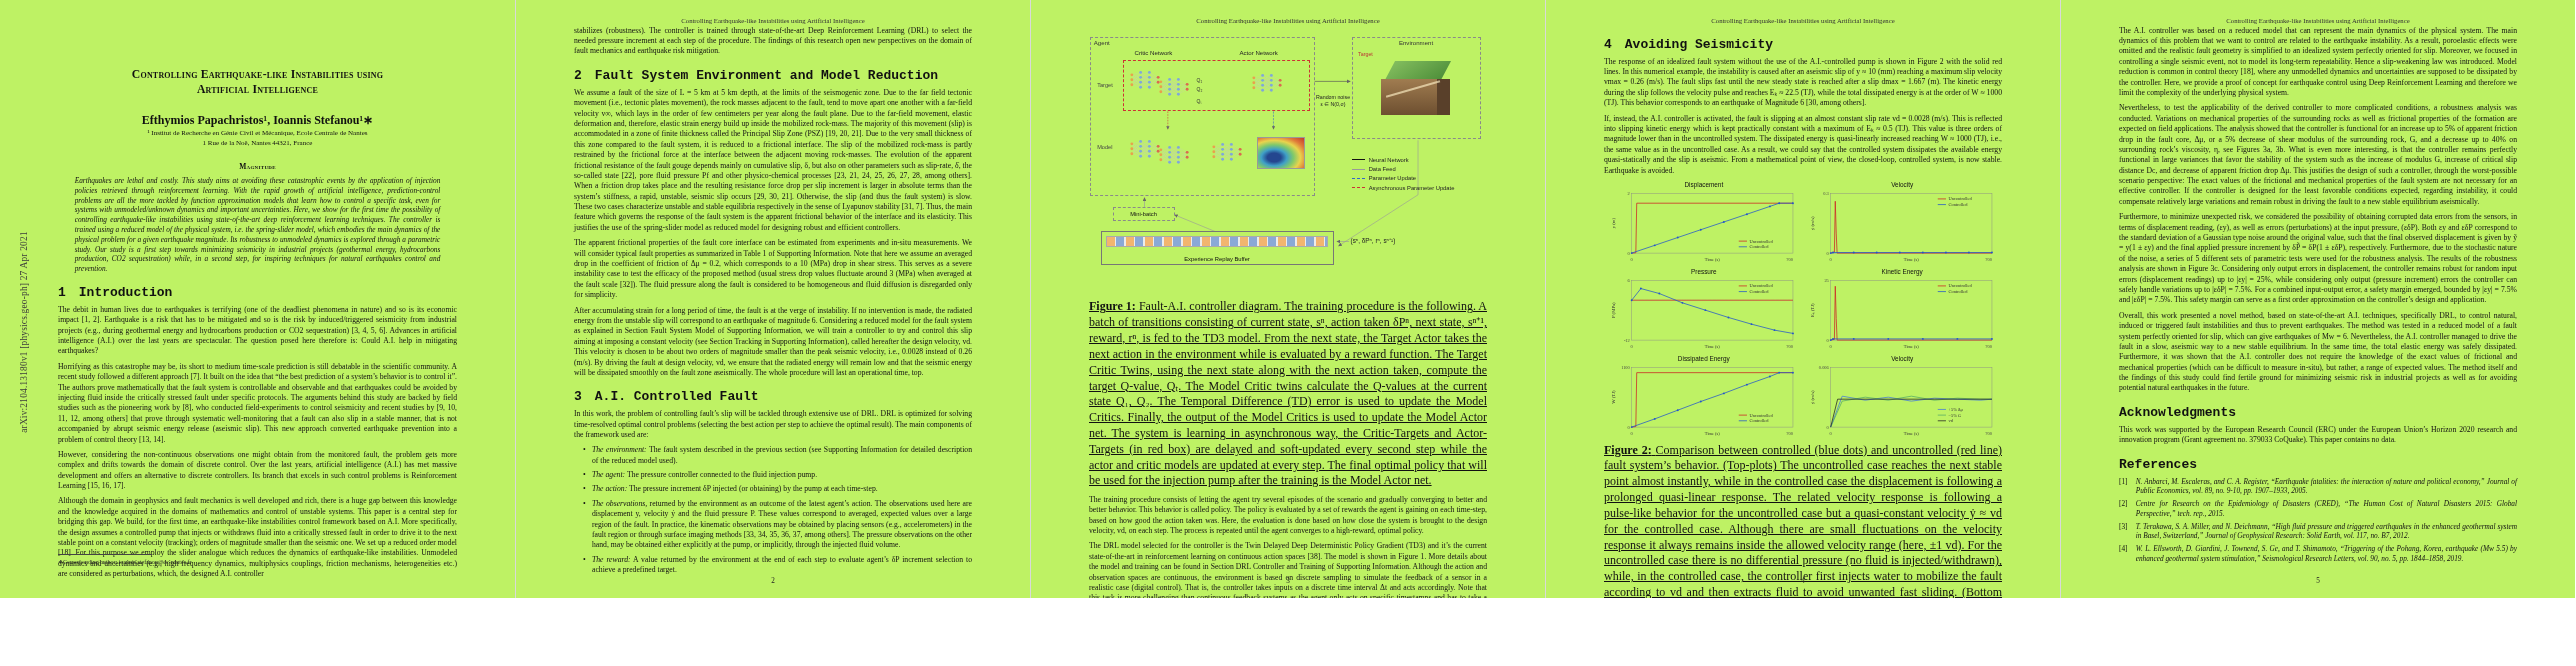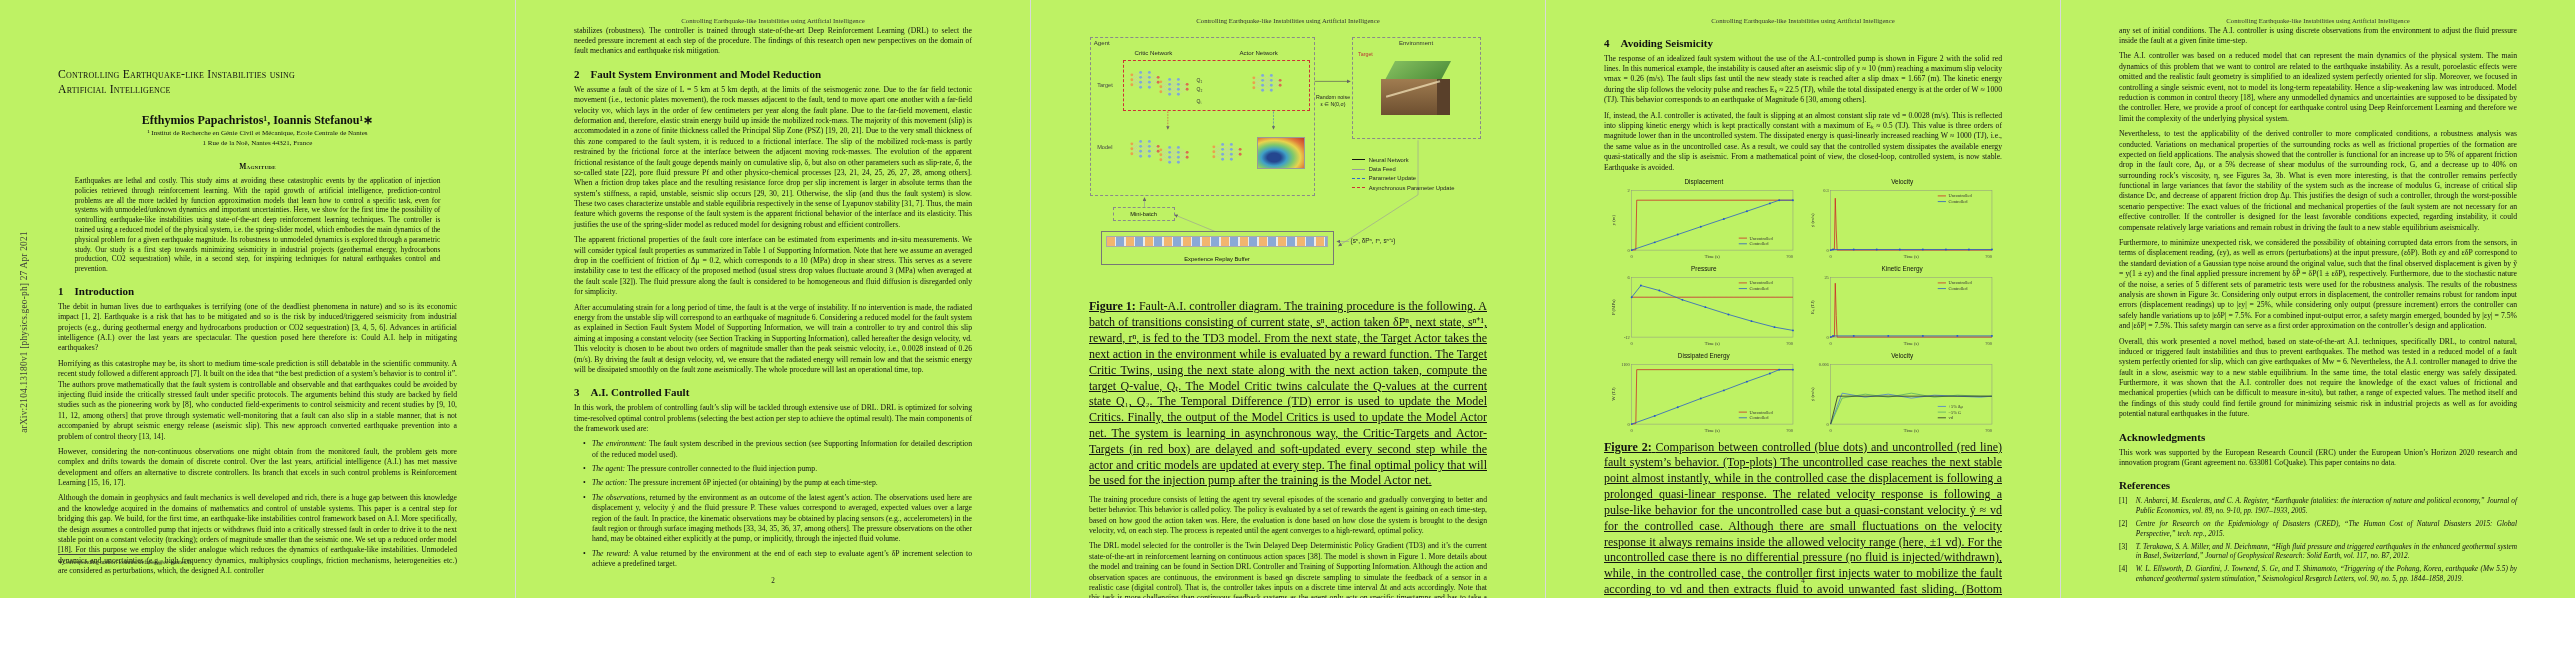--- a/index.html
+++ b/index.html
@@ -11,28 +11,28 @@
   .page + .page { border-left:0.6px solid #d9d9d9; }
   .page-inner { position:absolute; left:58px; right:58px; top:25.6px; bottom:21px; }
 
   .running-header { position:absolute; top:16.7px; left:0; right:0; text-align:center;
                     font-size:6.7px; color:#333; }
   .page-number { position:absolute; bottom:13.3px; left:0; right:0; text-align:center; font-size:7.2px; color:#222; }
 
   
   .arxiv-watermark { position:absolute; left:-99px; top:327px; width:245px; text-align:center;
                      transform:rotate(-90deg); font-size:9.4px; color:#3b3b3b; letter-spacing:0.2px; white-space:nowrap; }
-  .title { margin-top:41px; text-align:left; font-size:11.7px; line-height:1.35; font-weight:400;
+  .title { margin-top:41px; text-align:center; font-size:11.7px; line-height:1.35; font-weight:700;
            font-variant:small-caps; letter-spacing:0.2px; }
   .authors { text-align:center; margin-top:14.5px; font-weight:700; font-size:12px; }
   .affiliation { text-align:center; font-size:7px; margin-top:1.7px; color:#111; }
   .abstract-heading { text-align:center; margin-top:14.5px; font-weight:700; font-variant:small-caps;
                       font-size:7.5px; letter-spacing:0.3px; }
-  .abstract { margin:5.6px 16.7px 0 16.7px; font-size:7.3px; line-height:1.34; text-align:justify; }
-  .section { font-size:11px; font-weight:700; margin:11px 0 5px 0; }
+  .abstract { margin:5.6px 16.7px 0 16.7px; font-size:7.3px; line-height:1.34; text-align:justify;font-style:italic; }
+  .section { font-size:13px; font-weight:700; margin:11px 0 5px 0;font-family:Liberation Mono, monospace; }
   p.body { font-size:7.7px; line-height:1.35; text-align:justify; margin:0 0 5px 0; }
   .footnote-rule { position:absolute; bottom:22px; left:0; width:94px; border-top:0.6px solid #444; }
   .footnote { position:absolute; bottom:12.2px; left:0; right:0; font-size:6px; color:#222; }
 
   
   .bullet-item { display:flex; margin:0 0 3.9px 9px; font-size:7.7px; line-height:1.35; }
   .bullet-dot { width:9px; flex:0 0 9px; }
   .bullet-body { text-align:justify; }
   .bullet-lead { font-style:italic; }
 
@@ -710,28 +710,27 @@
       <p class="caption"><b>Figure 2:</b> <span>Comparison between controlled (blue dots) and uncontrolled (red line) fault system’s behavior. (Top-plots) The uncontrolled case reaches the next stable point almost instantly, while in the controlled case the displacement is following a prolonged quasi-linear response. The related velocity response is following a pulse-like behavior for the uncontrolled case but a quasi-constant velocity ẏ ≈ vd for the controlled case. Although there are small fluctuations on the velocity response it always remains inside the allowed velocity range (here, ±1 vd). For the uncontrolled case there is no differential pressure (no fluid is injected/withdrawn), while, in the controlled case, the controller first injects water to mobilize the fault according to vd and then extracts fluid to avoid unwanted fast sliding. (Bottom plots) The pulse-like behavior in velocity of the uncontrolled case, is reflected to kinetic energy responses while the dissipated energy, following displacement, is reaching the maximum value shortly. Contrary to that, in the controlled case, the kinetic energy remains low and close to 0.5 (TJ) while the dissipated energy increases quasi-linearly reaching the same final value as in the uncontrolled case. For different values of rock stiffness and interface friction the velocity comparison plot depicts the robustness of the controller on 5% variation in elastic properties and friction coefficient.</span></p>
 
       <h2 class="section">5 Discussion</h2>
     </div>
     <div class="page-number">4</div>
   </section>
 
   <section class="page">
     <div class="running-header">Controlling Earthquake-like Instabilities using Artificial Intelligence</div>
     <div class="page-inner">
-      <p class="body">any set of initial conditions. The A.I. controller is using discrete observations from the environment to adjust the fluid pressure inside the fault at a given finite time-step.</p>
       <p class="body">The A.I. controller was based on a reduced model that can represent the main dynamics of the physical system. The main dynamics of this problem that we want to control are related to the earthquake instability. As a result, poroelastic effects were omitted and the realistic fault geometry is simplified to an idealized system perfectly oriented for slip. Moreover, we focused in controlling a single seismic event, not to model its long-term repeatability. Hence a slip-weakening law was introduced. Model reduction is common in control theory [18], where any unmodelled dynamics and uncertainties are supposed to be dissipated by the controller. Here, we provide a proof of concept for earthquake control using Deep Reinforcement Learning and therefore we limit the complexity of the underlying physical system.</p>
       <p class="body">Nevertheless, to test the applicability of the derived controller to more complicated conditions, a robustness analysis was conducted. Variations on mechanical properties of the surrounding rocks as well as frictional properties of the formation are expected on field applications. The analysis showed that the controller is functional for an increase up to 5% of apparent friction drop in the fault core, Δμ, or a 5% decrease of shear modulus of the surrounding rock, G, and a decrease up to 40% on surrounding rock’s viscosity, η, see Figures 3a, 3b. What is even more interesting, is that the controller remains perfectly functional in large variances that favor the stability of the system such as the increase of modulus G, increase of critical slip distance Dc, and decrease of apparent friction drop Δμ. This justifies the design of such a controller, through the worst-possible scenario perspective: The exact values of the frictional and mechanical properties of the fault system are not necessary for an effective controller. If the controller is designed for the least favorable conditions expected, regarding instability, it could compensate relatively large variations and remain robust in driving the fault to a new stable equilibrium aseismically.</p>
       <p class="body">Furthermore, to minimize unexpected risk, we considered the possibility of obtaining corrupted data errors from the sensors, in terms of displacement reading, (εy), as well as errors (perturbations) at the input pressure, (εδP). Both εy and εδP correspond to the standard deviation of a Gaussian type noise around the original value, such that the final observed displacement is given by ỹ = y(1 ± εy) and the final applied pressure increment by δP̃ = δP(1 ± εδP), respectively. Furthermore, due to the stochastic nature of the noise, a series of 5 different sets of parametric tests were used for the robustness analysis. The results of the robustness analysis are shown in Figure 3c. Considering only output errors in displacement, the controller remains robust for random input errors (displacement readings) up to |εy| = 25%, while considering only output (pressure increment) errors the controller can safely handle variations up to |εδP| = 7.5%. For a combined input-output error, a safety margin emerged, bounded by |εy| = 7.5% and |εδP| = 7.5%. This safety margin can serve as a first order approximation on the controller’s design and application.</p>
       <p class="body">Overall, this work presented a novel method, based on state-of-the-art A.I. techniques, specifically DRL, to control natural, induced or triggered fault instabilities and thus to prevent earthquakes. The method was tested in a reduced model of a fault system perfectly oriented for slip, which can give earthquakes of Mw = 6. Nevertheless, the A.I. controller managed to drive the fault in a slow, aseismic way to a new stable equilibrium. In the same time, the total elastic energy was safely dissipated. Furthermore, it was shown that the A.I. controller does not require the knowledge of the exact values of frictional and mechanical properties (which can be difficult to measure in-situ), but rather, a range of expected values. The method itself and the findings of this study could find fertile ground for minimizing seismic risk in industrial projects as well as for avoiding potential natural earthquakes in the future.</p>
 
       <h2 class="section">Acknowledgments</h2>
-      <p class="body">This work was supported by the European Research Council (ERC) under the European Union’s Horizon 2020 research and innovation program (Grant agreement no. 633081 CoQuake). This paper contains no data.</p>
+      <p class="body">This work was supported by the European Research Council (ERC) under the European Union’s Horizon 2020 research and innovation program (Grant agreement no. 379033 CoQuake). This paper contains no data.</p>
 
       <h2 class="section">References</h2>
       <div class="ref-row">
         <span class="ref-label">[1]</span>
         <span class="ref-text">N. Anbarci, M. Escaleras, and C. A. Register, “Earthquake fatalities: the interaction of nature and political economy,” Journal of Public Economics, vol. 89, no. 9-10, pp. 1907–1933, 2005.</span>
       </div>
       <div class="ref-row">
         <span class="ref-label">[2]</span>
         <span class="ref-text">Centre for Research on the Epidemiology of Disasters (CRED), “The Human Cost of Natural Disasters 2015: Global Perspective,” tech. rep., 2015.</span>
       </div>

